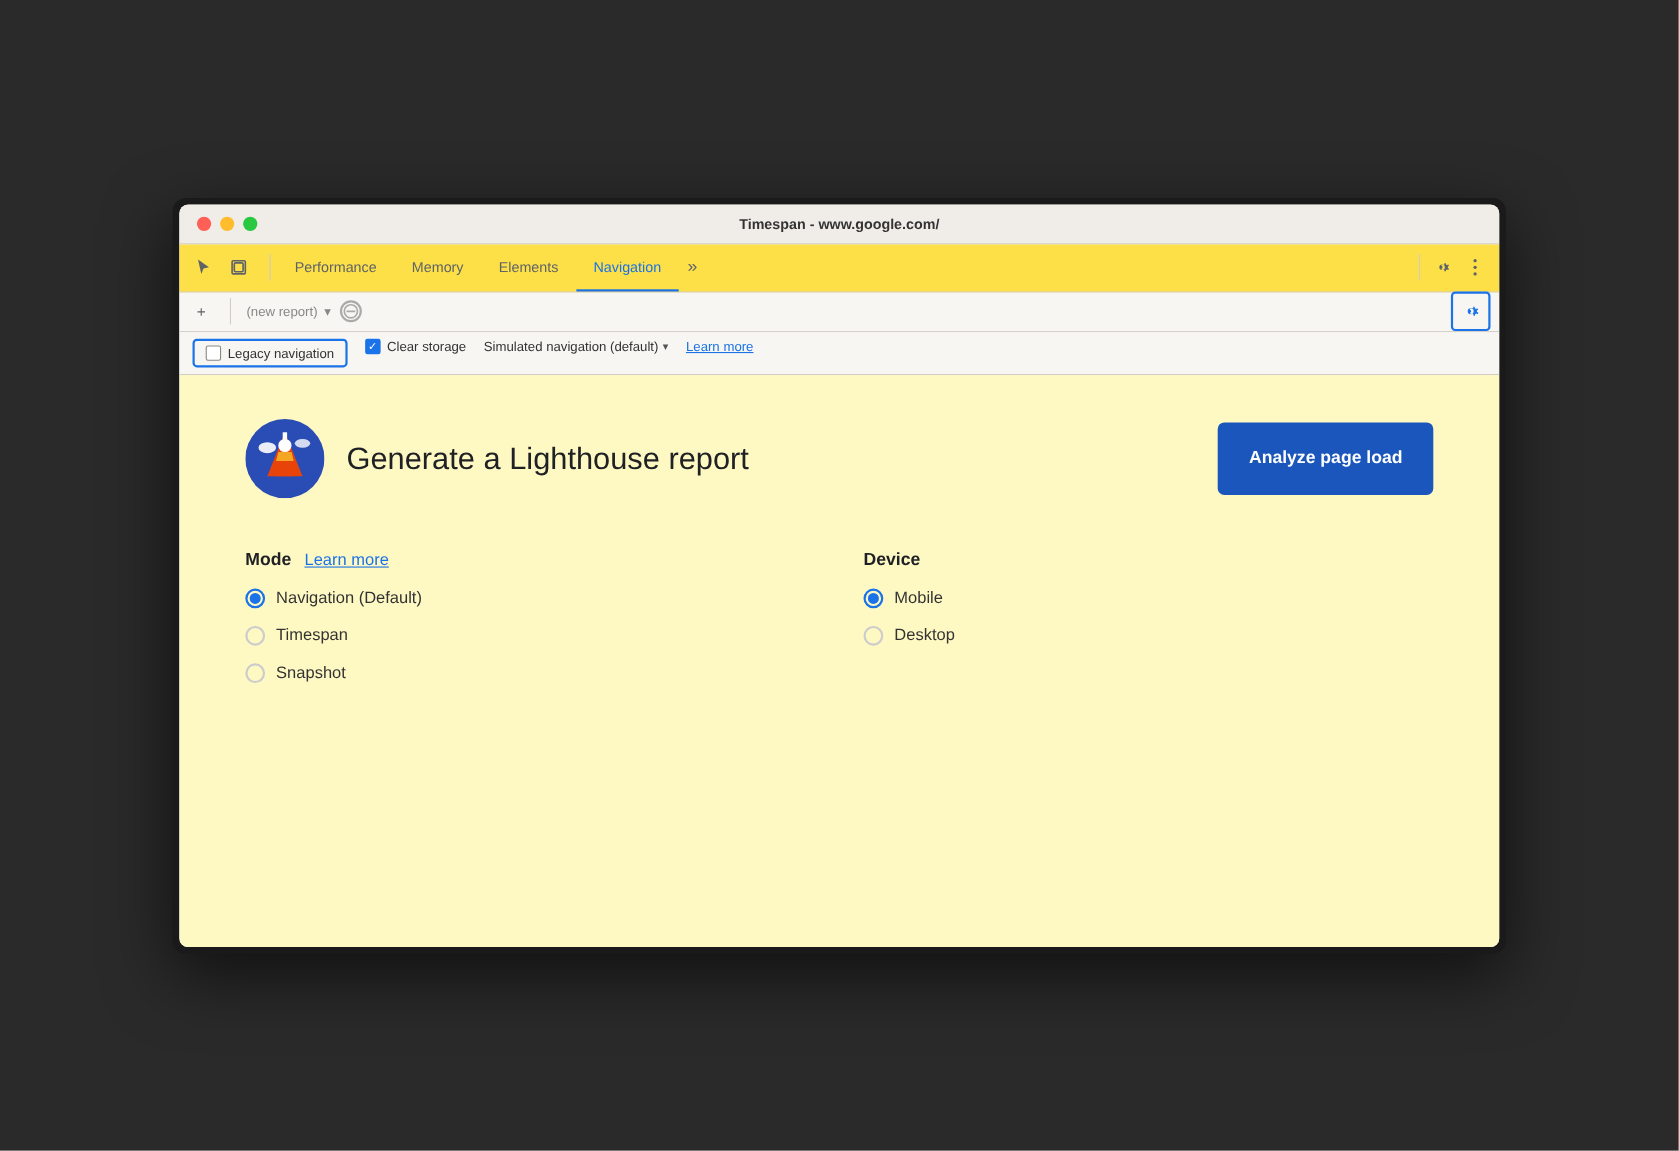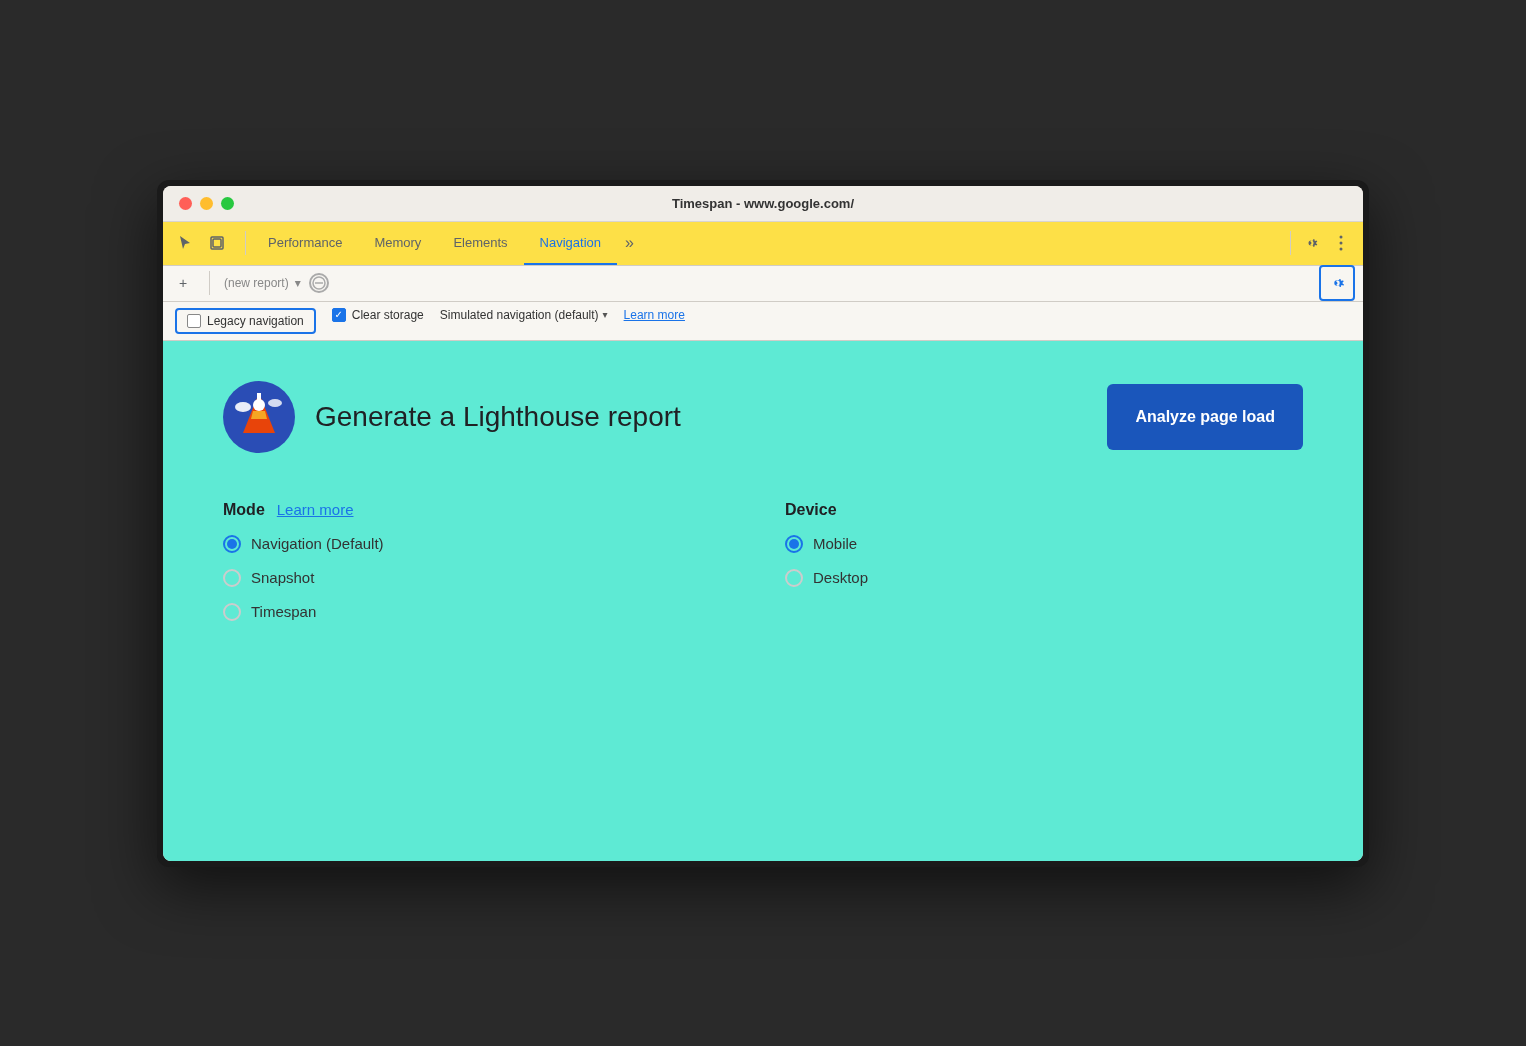--- a/index.html
+++ b/index.html
@@ -240,21 +240,21 @@
       color: #555;
     }
     .learn-more-link {
       font-size: 12px;
       color: #1a73e8;
       text-decoration: underline;
       cursor: pointer;
     }
     
     .main-content {
-      background: #5eead4;
+      background: #fef9c3;
       padding: 40px 60px;
       min-height: 520px;
     }
     .lighthouse-header {
       display: flex;
       align-items: center;
       gap: 20px;
       margin-bottom: 48px;
     }
     .lighthouse-logo {
@@ -457,25 +457,25 @@
           <div class="option-section-title">
             <span>Mode</span>
             <a class="option-section-link">Learn more</a>
           </div>
           <div class="radio-option">
             <div class="radio-circle checked"></div>
             <span>Navigation (Default)</span>
           </div>
           <div class="radio-option">
             <div class="radio-circle"></div>
-            <span>Snapshot</span>
+            <span>Timespan</span>
           </div>
           <div class="radio-option">
             <div class="radio-circle"></div>
-            <span>Timespan</span>
+            <span>Snapshot</span>
           </div>
         </div>
 
         <div>
           <div class="option-section-title">
             <span>Device</span>
           </div>
           <div class="radio-option">
             <div class="radio-circle checked"></div>
             <span>Mobile</span>

